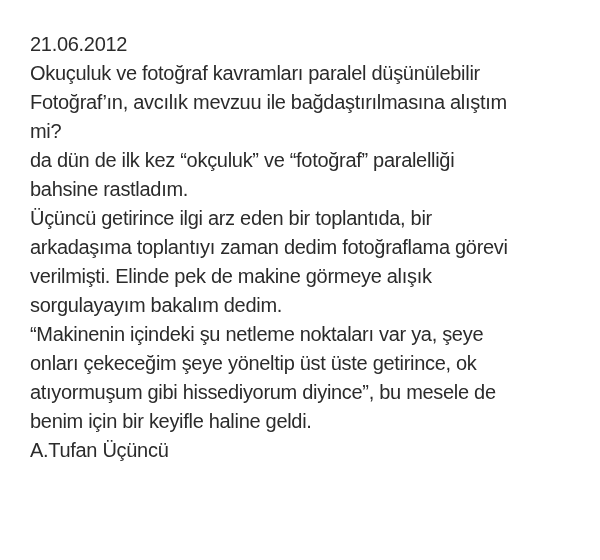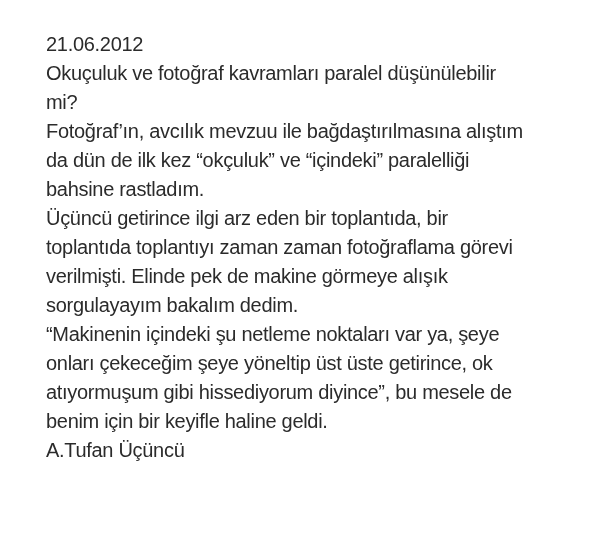--- a/index.html
+++ b/index.html
@@ -21,36 +21,35 @@
     padding: 30px 20px 0 30px;
   }
   .text-block {
     font-size: 20px;
     line-height: 29px;
     letter-spacing: -0.3px;
   }
   .line {
     white-space: nowrap;
     height: 29px;
-    margin-left: 16px;
   }
 </style>
 </head>
 <body>
 
 <div class="page">
   <div class="text-block">
     <div class="line">21.06.2012</div>
     <div class="line">Okuçuluk ve fotoğraf kavramları paralel düşünülebilir</div>
+    <div class="line">Fotoğraf’ın, avcılık mevzuu ile bağdaştırılmasına alıştım</div>
     <div class="line">mi?</div>
-    <div class="line">Fotoğraf’ın, avcılık mevzuu ile bağdaştırılmasına alıştım</div>
-    <div class="line">da dün de ilk kez “okçuluk” ve “içindeki” paralelliği</div>
+    <div class="line">da dün de ilk kez “okçuluk” ve “fotoğraf” paralelliği</div>
     <div class="line">bahsine rastladım.</div>
     <div class="line">Üçüncü getirince ilgi arz eden bir toplantıda, bir</div>
-    <div class="line">toplantıda toplantıyı zaman zaman fotoğraflama görevi</div>
+    <div class="line">arkadaşıma toplantıyı zaman dedim fotoğraflama görevi</div>
     <div class="line">verilmişti. Elinde pek de makine görmeye alışık</div>
     <div class="line">sorgulayayım bakalım dedim.</div>
     <div class="line">“Makinenin içindeki şu netleme noktaları var ya, şeye</div>
     <div class="line">onları çekeceğim şeye yöneltip üst üste getirince, ok</div>
     <div class="line">atıyormuşum gibi hissediyorum diyince”, bu mesele de</div>
     <div class="line">benim için bir keyifle haline geldi.</div>
     <div class="line">A.Tufan Üçüncü</div>
   </div>
 </div>
 

